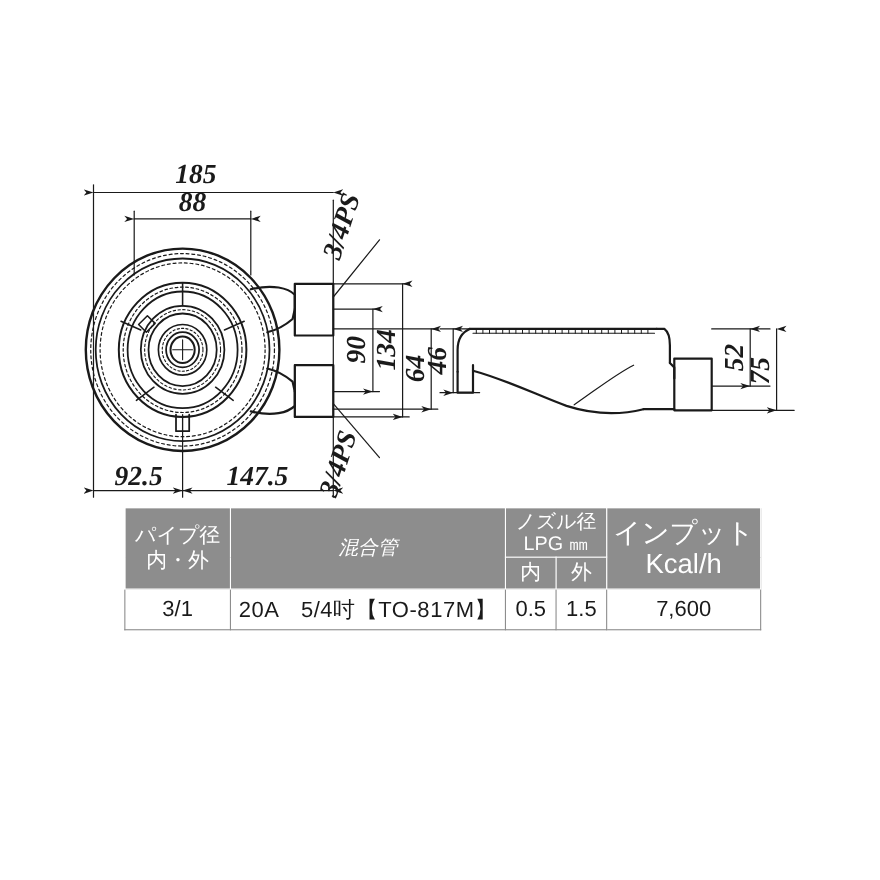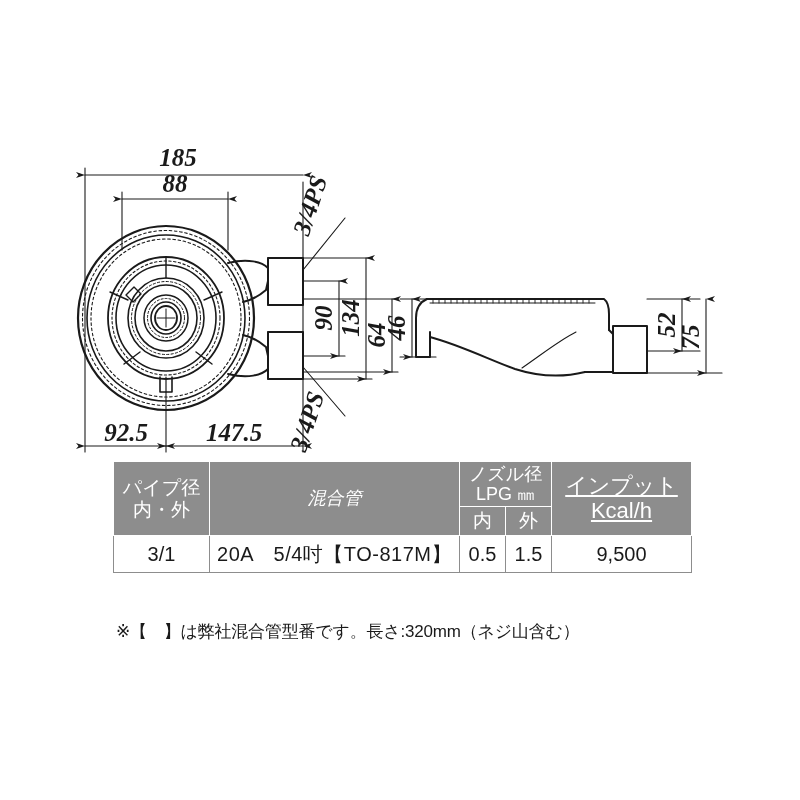--- a/index.html
+++ b/index.html
@@ -47,21 +47,21 @@
   table.spec thead td {
     background: #8d8d8d;
     color: #ffffff;
     font-weight: normal;
     line-height: 1.12;
   }
   table.spec thead td.hdr-main { font-size: 19px; height: 72px; }
   table.spec thead td.hdr-mix  { font-size: 18px; font-style: italic; }
   table.spec thead td.hdr-noz  { font-size: 18px; height: 44px; }
   table.spec thead td.hdr-sub  { font-size: 19px; height: 28px; }
-  table.spec thead td.hdr-inp  { font-size: 22px; text-decoration: underline; }
+  table.spec thead td.hdr-inp  { font-size: 25px; }
   table.spec tbody td {
     background: #ffffff;
     color: #1a1a1a;
     font-size: 20px;
     height: 36px;
     border: 1px solid #8d8d8d;
   }
   .note {
     position: absolute;
     left: 116px; top: 620px;
@@ -302,21 +302,20 @@
           <td class="hdr-sub">内</td>
           <td class="hdr-sub">外</td>
         </tr>
       </thead>
       <tbody>
         <tr>
           <td>3/1</td>
           <td class="mix-cell">20A　5/4吋【TO-817M】</td>
           <td>0.5</td>
           <td>1.5</td>
-          <td>9,500</td>
+          <td>7,600</td>
         </tr>
       </tbody>
     </table>
   </div>
 
-  <div class="note">※【　】は弊社混合管型番です。長さ:320mm（ネジ山含む）</div>
 
 </div>
 
 </body></html>

